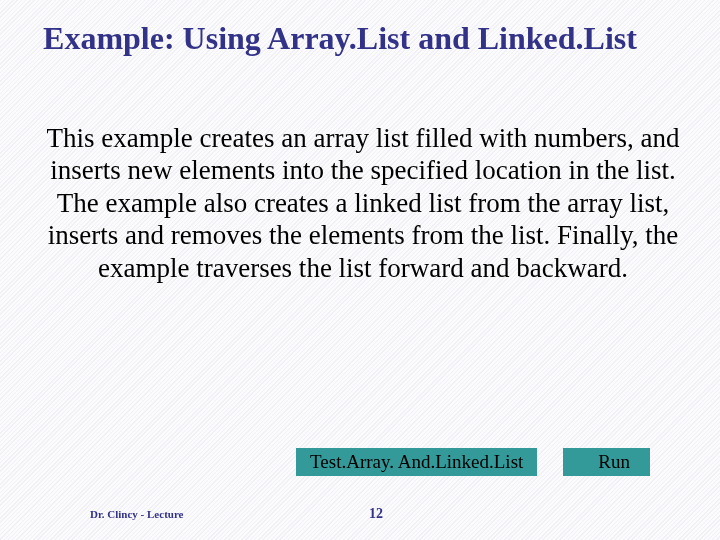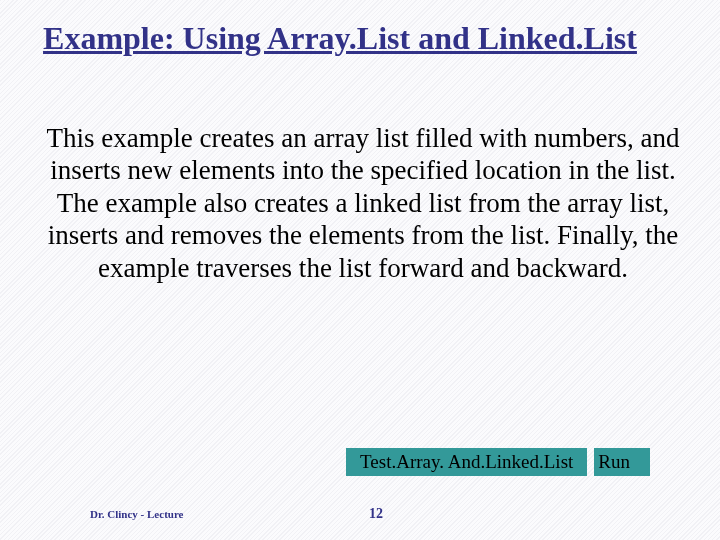--- a/index.html
+++ b/index.html
@@ -27,50 +27,49 @@
   .title {
     position: absolute;
     top: 20px;
     left: 0;
     width: 680px;
     text-align: center;
     font-size: 32px;
     font-weight: bold;
     color: #323288;
     line-height: 1.15;
-    text-decoration: underline;
   }
   .body {
     position: absolute;
     top: 122px;
     left: 38px;
     width: 650px;
     font-size: 27px;
     color: #000;
     line-height: 1.2;
     text-align: center;
   }
   .btn-row {
     position: absolute;
     bottom: 64px;
     right: 70px;
     display: flex;
-    gap: 7px;
+    gap: 26px;
     align-items: flex-start;
   }
   .btn {
     background: #339999;
     color: #000;
     font-size: 19px;
     padding: 4px 14px 5px 14px;
     font-family: "Times New Roman", Times, serif;
     line-height: 1;
   }
   .btn-run {
-    padding: 4px 20px 5px 4px;
+    padding: 4px 20px 5px 35px;
   }
   .footer-left {
     position: absolute;
     bottom: 20px;
     left: 90px;
     font-size: 11px;
     font-weight: bold;
     color: #323288;
   }
   .footer-center {

